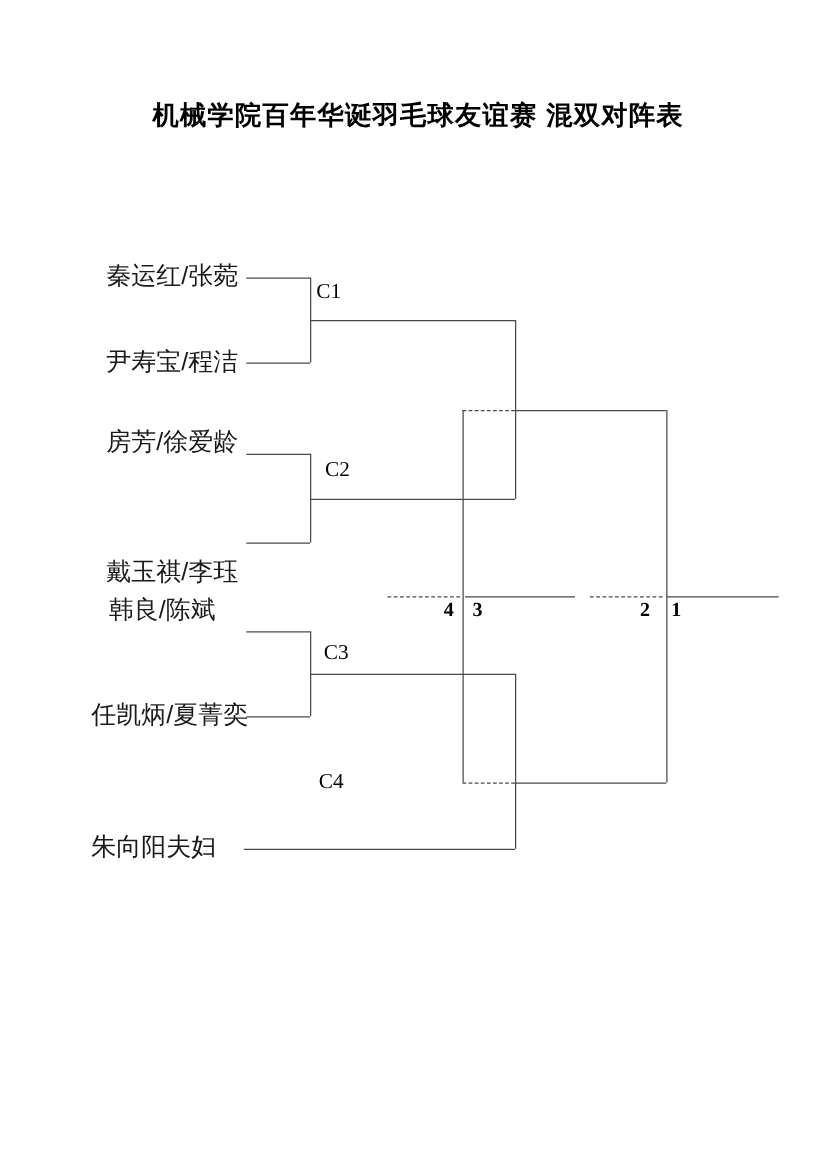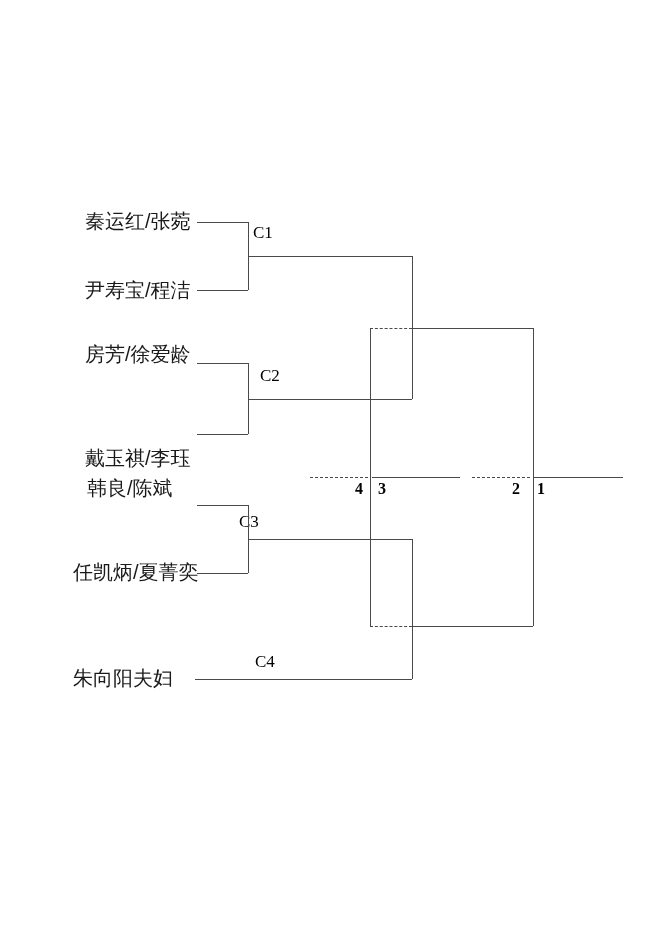--- a/index.html
+++ b/index.html
@@ -64,33 +64,34 @@
     position: absolute;
     height: 0;
     border-top: 1px dashed #4a4a4a;
   }
 </style>
 </head>
 <body>
 
 <div class="page">
 
+  <h1 class="title">机械学院百年华诞羽毛球友谊赛 混双对阵表</h1>
 
   <div class="team" style="left:85px;top:211px">秦运红/张菀</div>
   <div class="team" style="left:85px;top:280px">尹寿宝/程洁</div>
   <div class="team" style="left:85px;top:344px">房芳/徐爱龄</div>
   <div class="team" style="left:85px;top:448px">戴玉祺/李珏</div>
   <div class="team" style="left:87px;top:478px">韩良/陈斌</div>
   <div class="team" style="left:73px;top:562px">任凯炳/夏菁奕</div>
   <div class="team" style="left:73px;top:668px">朱向阳夫妇</div>
 
   <div class="mlabel" style="left:253px;top:223px">C1</div>
   <div class="mlabel" style="left:260px;top:366px">C2</div>
-  <div class="mlabel" style="left:239px;top:512px">C3</div>
-  <div class="mlabel" style="left:255px;top:652px">C4</div>
+  <div class="mlabel" style="left:259px;top:512px">C3</div>
+  <div class="mlabel" style="left:255px;top:615px">C4</div>
 
   <div class="pos" style="left:355px;top:480px">4</div>
   <div class="pos" style="left:378px;top:480px">3</div>
   <div class="pos" style="left:512px;top:480px">2</div>
   <div class="pos" style="left:537px;top:480px">1</div>
 
   <div class="hline" style="left:197px;top:222px;width:51px"></div>
   <div class="hline" style="left:197px;top:290px;width:51px"></div>
   <div class="vline" style="left:248px;top:222px;height:68px"></div>
   <div class="hline" style="left:248px;top:256px;width:164px"></div>

